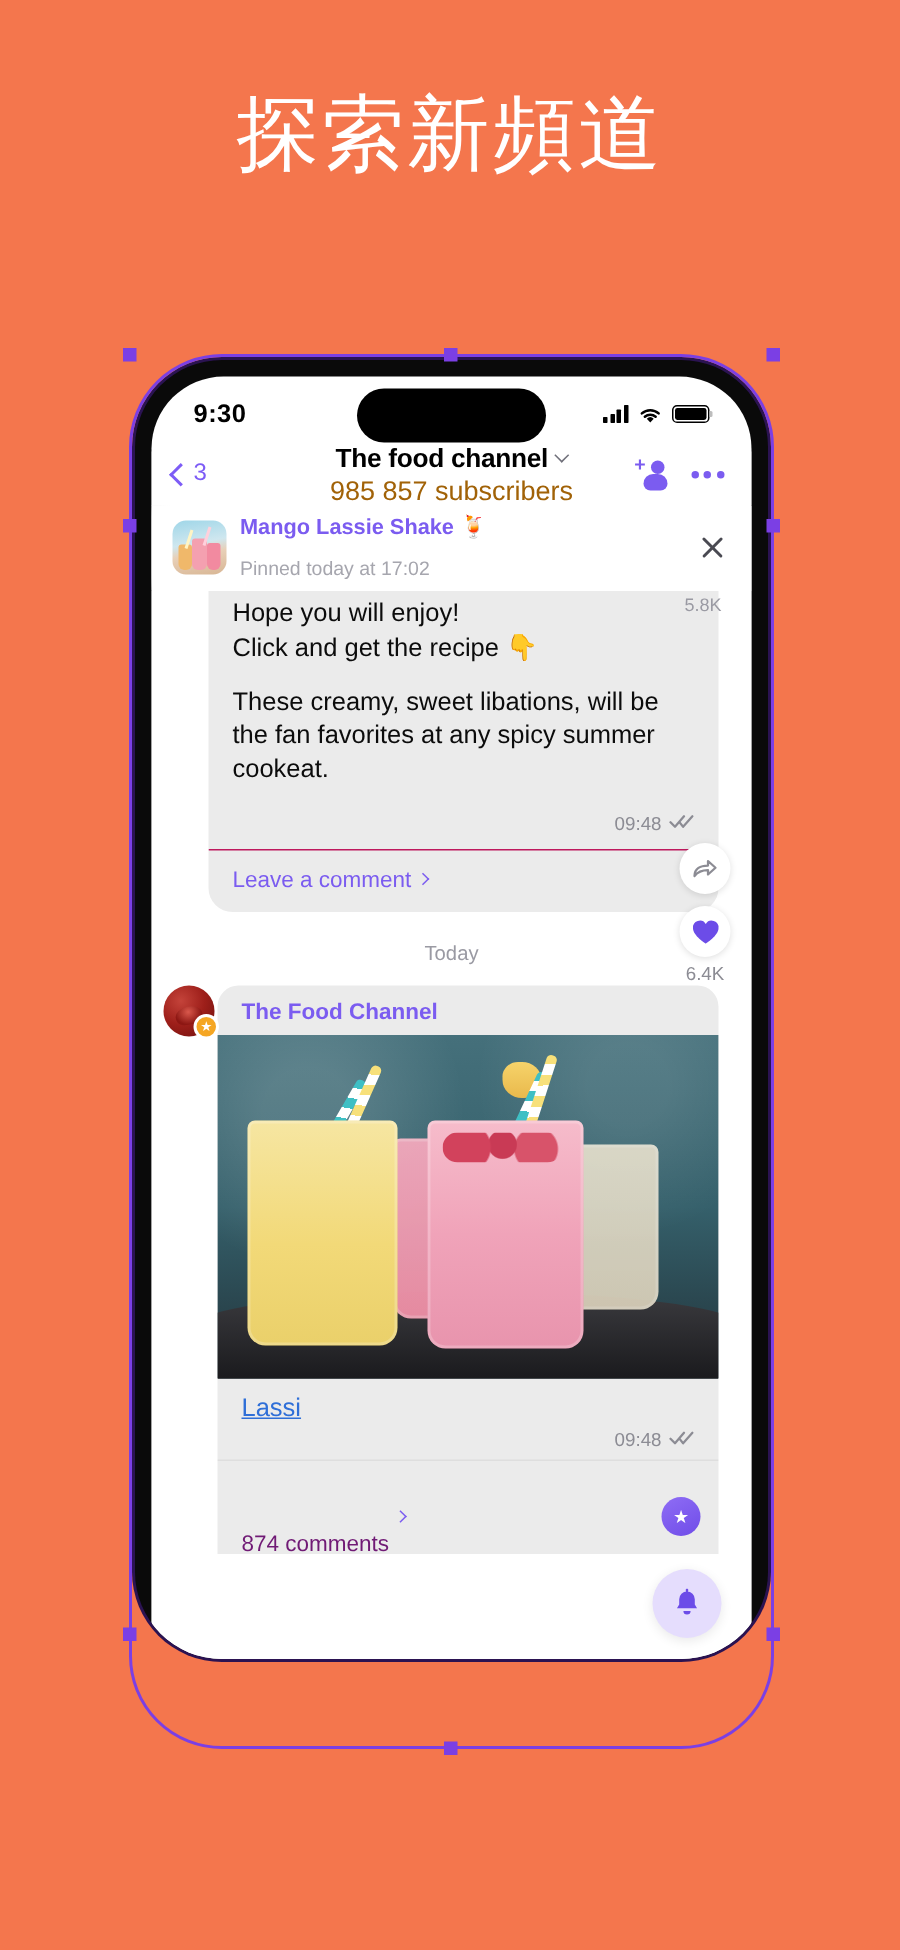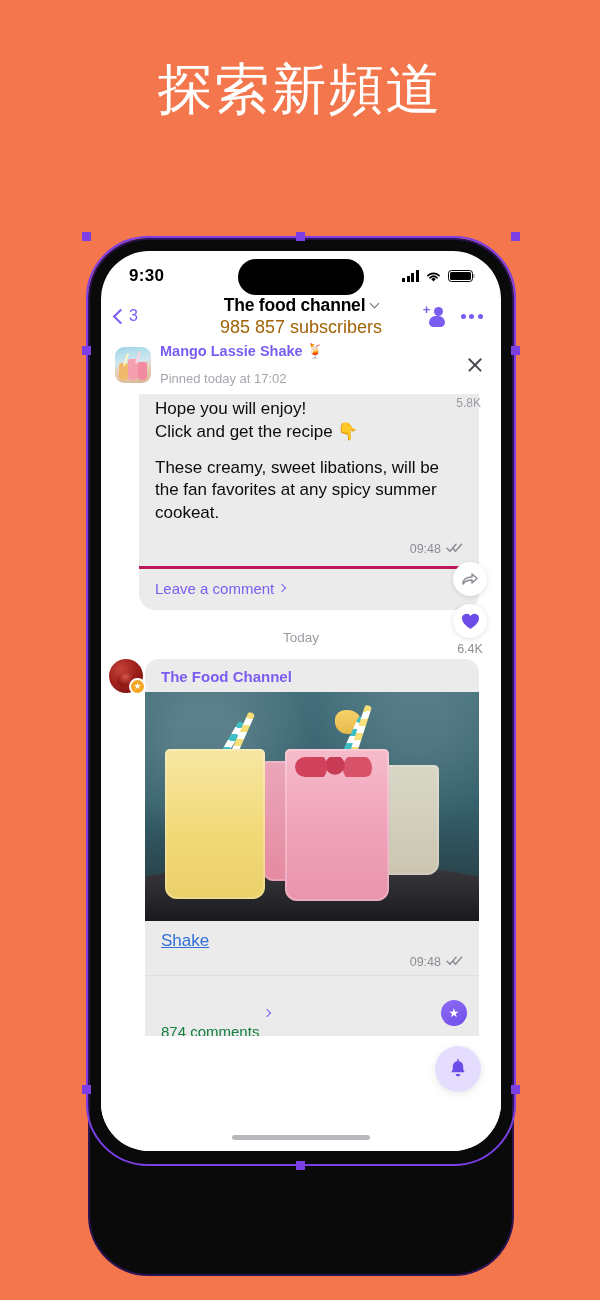--- a/index.html
+++ b/index.html
@@ -35,21 +35,21 @@
   .handle {
     position: absolute; width: 9px; height: 9px;
     background: #7b3fe4;
     z-index: 45;
   }
 
   
   .phone {
     position: absolute;
     left: 90px; top: 240px;
-    width: 422px; height: 1034px;
+    width: 422px; height: 866px;
     background: #0a0a0a;
     border-radius: 58px;
     box-shadow: 0 0 0 2px #2b1352;
     overflow: hidden;
     z-index: 10;
     text-decoration: underline;
   }
   .screen {
     position: absolute;
     left: 11px; top: 11px;
@@ -197,21 +197,21 @@
   }
   .msg-p:last-child { margin-bottom: 0; }
   .meta-row {
     display: flex; align-items: flex-start; justify-content: flex-end;
     gap: 5px; padding: 4px 0 2px 0;
   }
   .meta-time { font-size: 12.5px; color: #8c8c94; }
   .ticks { position: relative; width: 17px; height: 11px; }
   .ticks svg { display: block; }
   .comment-bar {
-    border-top: 3px solid #be185d;
+    border-top: 1px solid #be185d;
     padding: 11px 16px 13px 16px;
     display: flex; align-items: center; gap: 5px; cursor: pointer;
   }
   .comment-bar span { font-size: 15px; color: #7b5cf0; font-weight: 500; }
   .chev-sm {
     width: 6px; height: 6px;
     border-right: 1.8px solid #7b5cf0; border-top: 1.8px solid #7b5cf0;
     transform: rotate(45deg);
   }
 
@@ -321,21 +321,21 @@
     font-size: 17px; color: #2f6fd8; text-decoration: underline;
     display: inline-block; cursor: pointer;
   }
   .link-url { font-size: 13.5px; color: #9a9aa3; margin-top: 3px; }
 
   .card-comments {
     border-top: 1px solid #dedede;
     padding: 10px 12px 12px 16px;
     display: flex; align-items: center; gap: 5px;
   }
-  .card-comments .lbl { font-size: 15px; color: #15803d; font-weight: 500; cursor: pointer; margin-top: 37px; }
+  .card-comments .lbl { font-size: 15px; color: #701a75; font-weight: 500; cursor: pointer; margin-top: 37px; }
   .star-avatar {
     margin-left: auto;
     width: 26px; height: 26px; border-radius: 50%;
     background: linear-gradient(150deg,#8f6df5,#6f4ce8);
     color: #fff; font-size: 12px;
     display: flex; align-items: center; justify-content: center;
     cursor: pointer;
   }
 
   
@@ -483,21 +483,21 @@
             <div class="straw s-a"></div>
             <div class="straw teal s-d"></div>
             <div class="straw s-c"></div>
             <div class="glass g-mango"></div>
             <div class="glass g-straw">
                 <div class="berries"></div>
               </div>
           </div>
 
           <div class="link-area">
-            <span class="link-title">Shake</span>
+            <span class="link-title">Lassi</span>
             <div class="meta-row">
               <span class="meta-time">09:48</span>
               <span class="ticks">
                 <svg width="17" height="11" viewBox="0 0 17 11">
                   <path d="M1 6.2 4 9.2 10 2.2" stroke="#8c8c94" stroke-width="1.5" fill="none" stroke-linecap="round" stroke-linejoin="round"></path>
                   <path d="M7.2 6.4 9.4 9.2 15.6 2.2" stroke="#8c8c94" stroke-width="1.5" fill="none" stroke-linecap="round" stroke-linejoin="round"></path>
                 </svg>
               </span>
             </div>
           </div>

